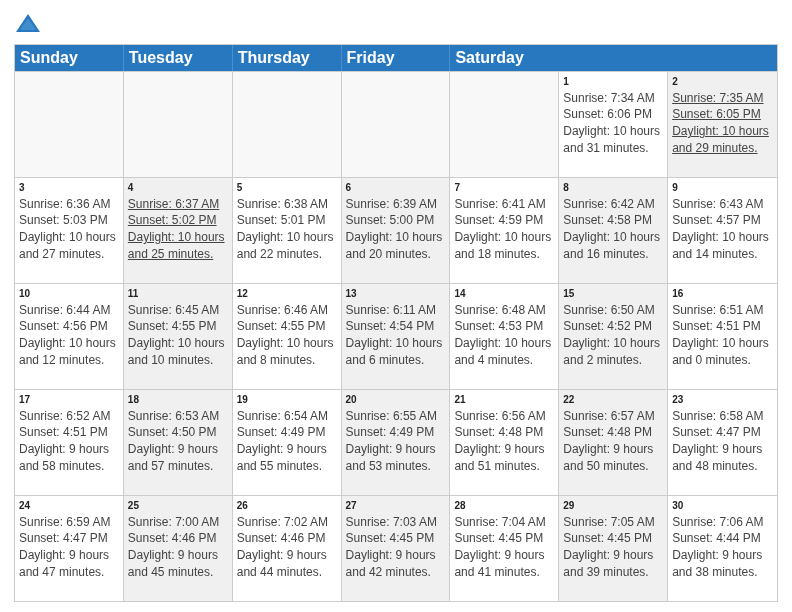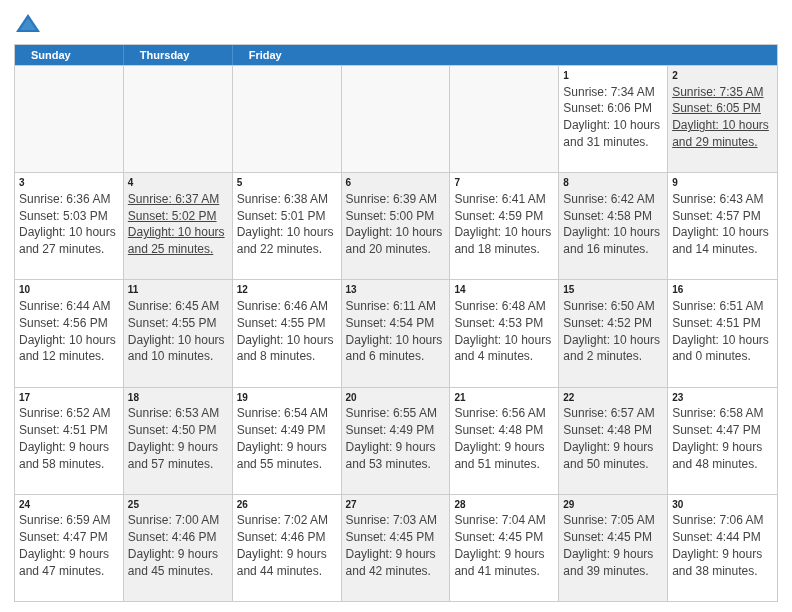--- a/index.html
+++ b/index.html
@@ -59,23 +59,23 @@
       flex-direction: column;
       border: 1px solid #ccc;
     }
     .cal-header {
       display: grid;
       grid-template-columns: repeat(7, 1fr);
       background: #2878c0;
     }
     .cal-header-cell {
       color: #fff;
-      font-size: 11px;
+      font-size: 16px;
       font-weight: bold;
-      padding: 4px 16px;
+      padding: 4px 5px;
       text-align: left;
       border-right: 1px solid #4a90d0;
     }
     .cal-header-cell:last-child { border-right: none; }
     .cal-body {
       flex: 1;
       display: flex;
       flex-direction: column;
     }
     .cal-row {
@@ -126,22 +126,24 @@
     </div>
     <div class="title-block">
       <h1></h1>
       <h2></h2>
     </div>
   </div>
 
   <div class="calendar">
     <div class="cal-header">
     <div class="cal-header-cell">Sunday</div>
+        <div class="cal-header-cell">Tuesday</div>
         <div class="cal-header-cell">Thursday</div>
         <div class="cal-header-cell">Friday</div>
+        <div class="cal-header-cell">Saturday</div>
       </div>
     <div class="cal-body">
     <div class="cal-row">
           <div class="cal-cell empty"></div>
           <div class="cal-cell empty"></div>
           <div class="cal-cell empty"></div>
           <div class="cal-cell empty"></div>
           <div class="cal-cell empty"></div>
           <div class="cal-cell">
             <span class="day-num">1</span>

